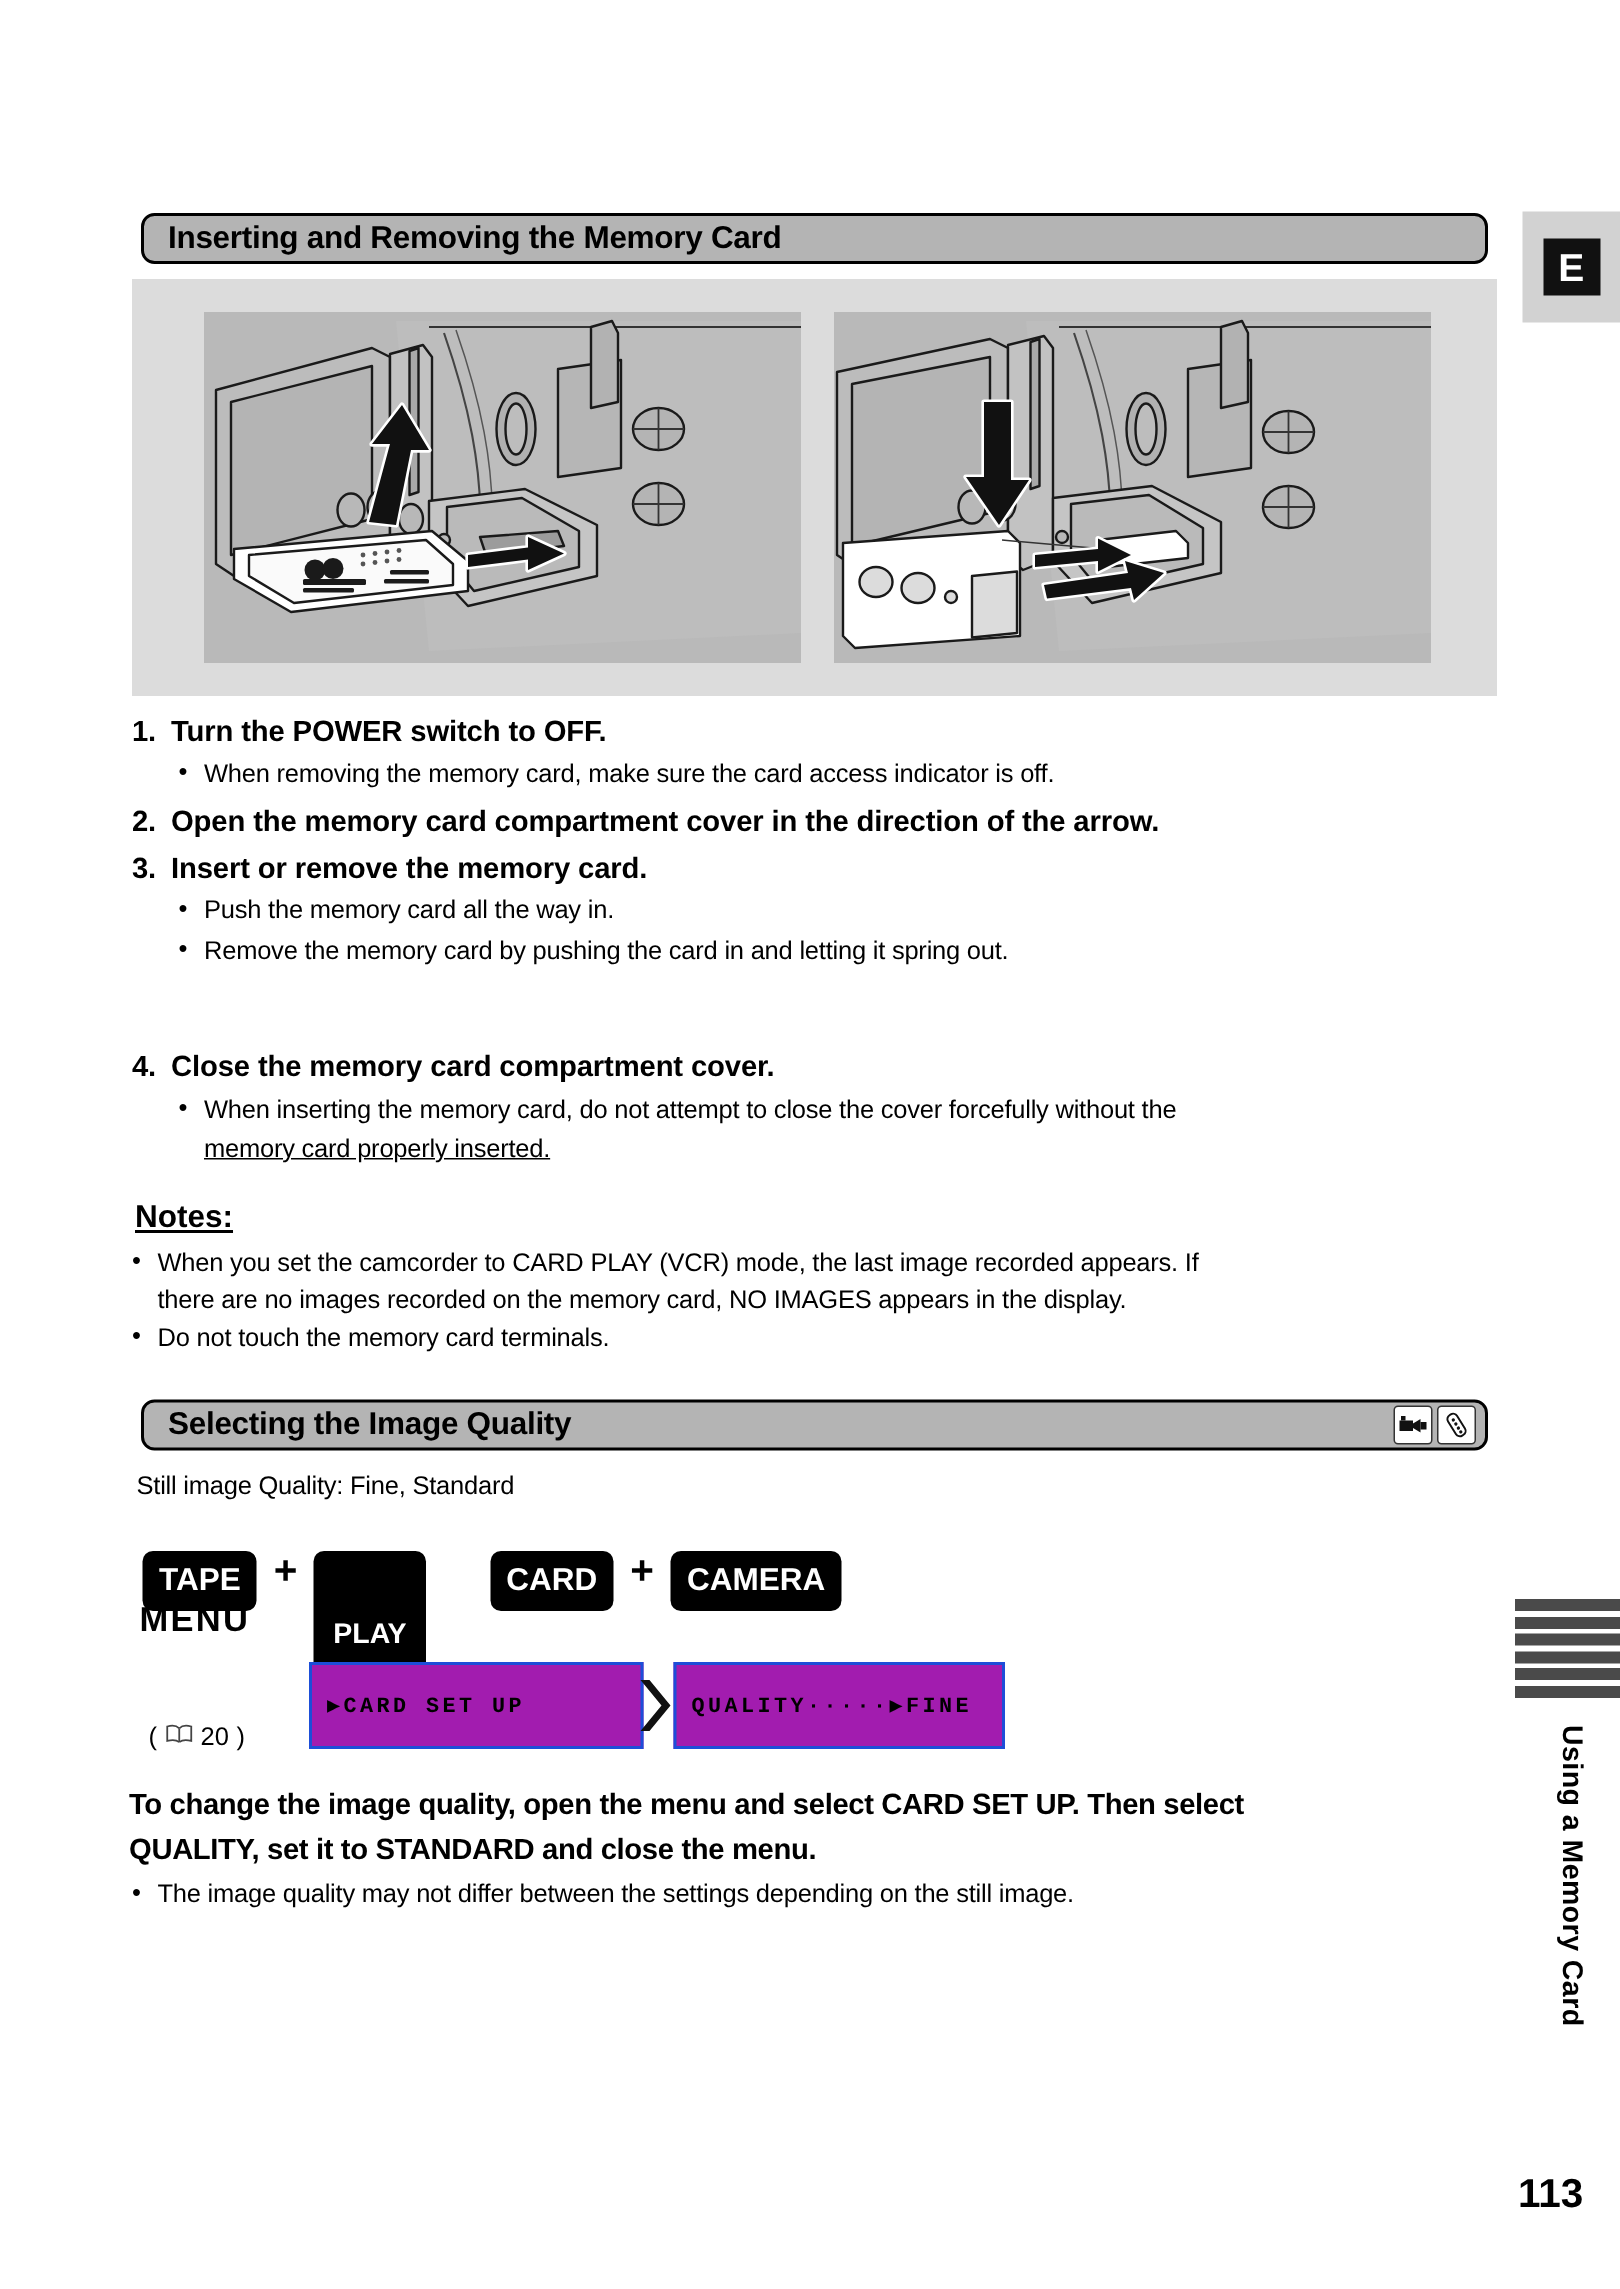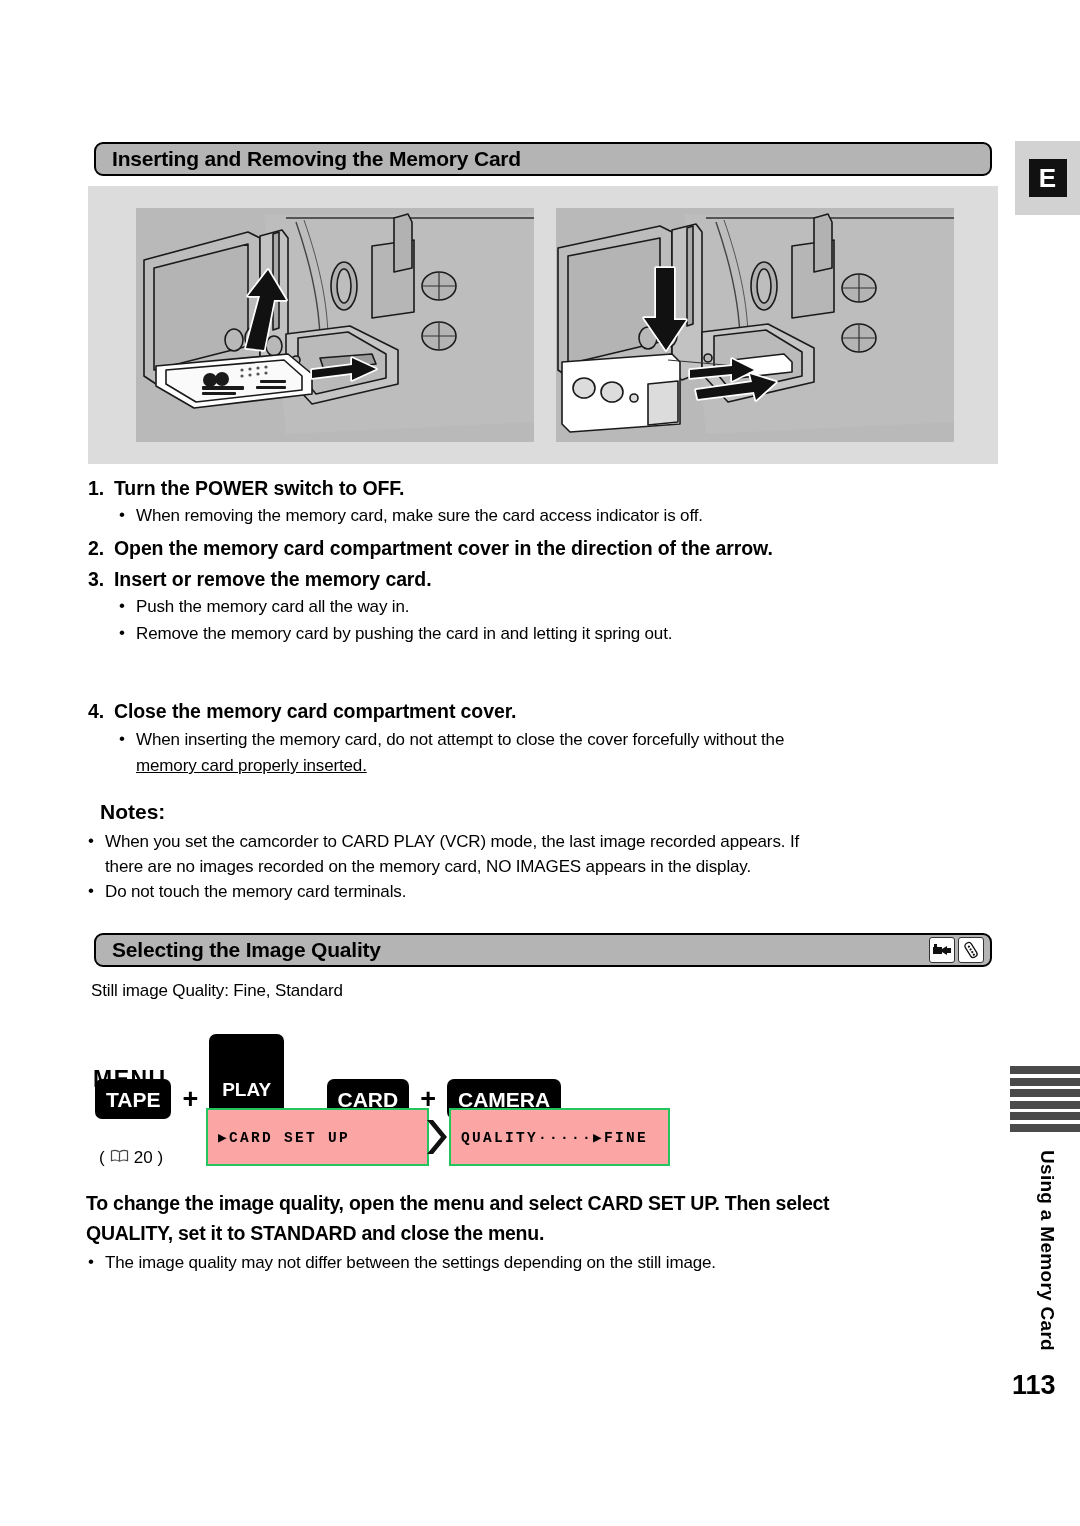--- a/index.html
+++ b/index.html
@@ -99,21 +99,21 @@
   }
 
   .notes-title {
     position:absolute;
     font-size:21px; font-weight:bold;
   }
 
   
   .modes {
     position:absolute; left:95px; top:1034px;
-    display:flex; align-items:center;
+    display:flex; align-items:flex-start;
   }
   .mode-chip {
     background:#000; color:#fff;
     border-radius:7px;
     font-weight:bold;
     display:flex; flex-direction:column;
     align-items:center; justify-content:center;
     line-height:1.02;
     padding:6px 11px;
     min-height:40px;
@@ -132,21 +132,21 @@
   }
   .menu-ref {
     position:absolute; left:99px; top:1148px;
     font-size:17px;
     display:flex; align-items:center; gap:5px;
   }
   .book-ico { display:inline-block; }
 
   .menu-box {
     position:absolute; top:1108px;
-    height:58px; border:2px solid #22c55e; background:#fca5a5;
+    height:58px; border:2px solid #1d4ed8; background:#a21caf;
     display:flex; align-items:center;
     font-family:"Liberation Mono", monospace;
     font-size:14.5px; font-weight:bold;
     letter-spacing:2.3px;
     padding-left:10px;
     white-space:nowrap;
   }
   #menu-box-1 { left:206px; width:223px; }
   #menu-box-2 { left:449px; width:221px; }
   .menu-arrow {
@@ -172,21 +172,21 @@
   .side-vert {
     position:absolute; left:1016px; top:1150px;
     width:42px; height:280px;
     font-size:19px; font-weight:bold;
     writing-mode:vertical-rl;
     text-orientation:mixed;
     letter-spacing:0.3px;
     white-space:nowrap;
   }
   .page-num {
-    position:absolute; left:1012px; top:1370px;
+    position:absolute; left:1012px; top:1447px;
     font-size:27px; font-weight:bold;
   }
 </style>
 </head>
 <body>
 
 <div class="page">
 
   <div class="e-block">
     <div class="e-badge">E</div>
@@ -356,21 +356,21 @@
 
   <div class="step" style="left:88px; top:700px;">
     <span class="num">4.</span><span>Close the memory card compartment cover.</span>
   </div>
   <div class="bullet" style="left:119px; top:730px; width:870px;">
     <span class="dot">•</span>
     <span class="btxt">When inserting the memory card, do not attempt to close the cover forcefully without the</span>
   </div>
   <div class="plain" style="left:136px; top:756px;text-decoration:underline;">memory card properly inserted.</div>
 
-  <div class="notes-title" style="left:100px; top:800px;">Notes:</div>
+  <div class="notes-title" style="left:90px; top:800px;text-decoration:underline;">Notes:</div>
   <div class="bullet" style="left:88px; top:832px; width:900px;">
     <span class="dot">•</span>
     <span class="btxt">When you set the camcorder to CARD PLAY (VCR) mode, the last image recorded appears. If</span>
   </div>
   <div class="plain" style="left:105px; top:857px;">there are no images recorded on the memory card, NO IMAGES appears in the display.</div>
   <div class="bullet" style="left:88px; top:882px; width:900px;">
     <span class="dot">•</span>
     <span class="btxt">Do not touch the memory card terminals.</span>
   </div>
 

